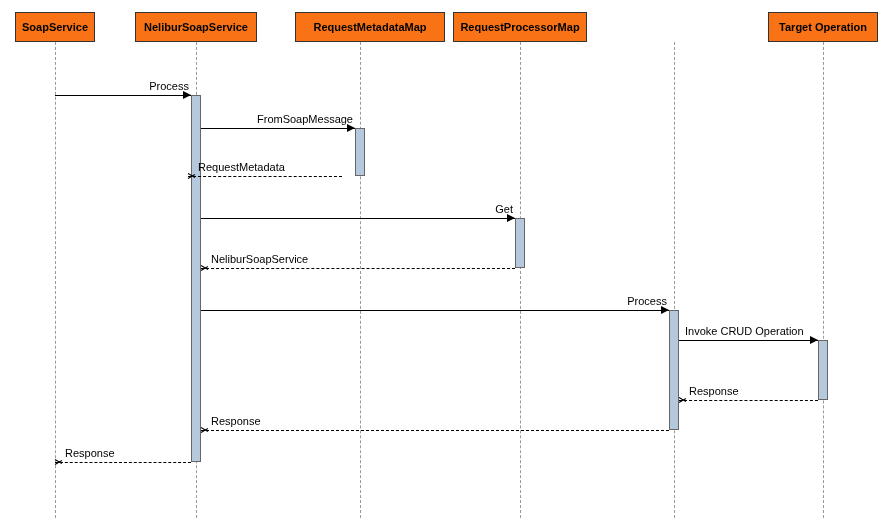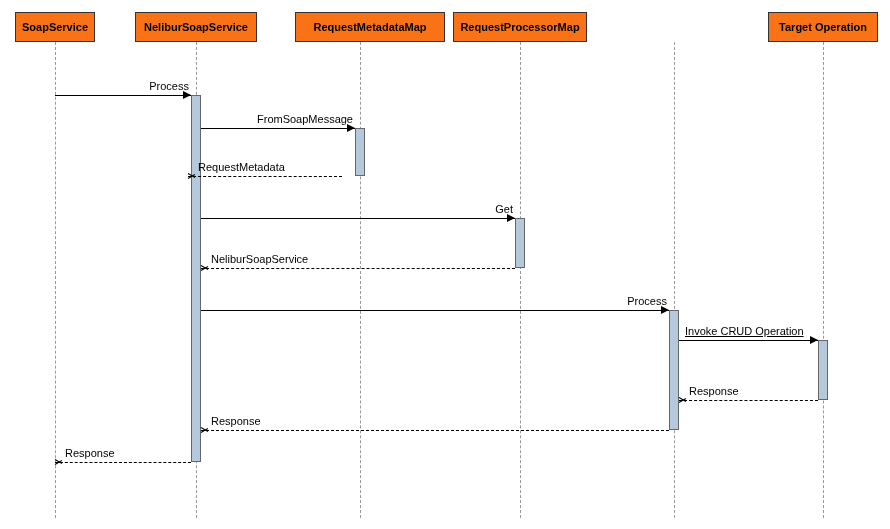--- a/index.html
+++ b/index.html
@@ -168,21 +168,21 @@
 
   <div class="msg" style="left:201px;top:310px;width:468px;">
     <div class="msg-line-solid" style="left:0;width:468px;"></div>
     <div class="arrow-right" style="left:460px;"></div>
     <span class="msg-label" style="right:2px;">Process</span>
   </div>
 
   <div class="msg" style="left:679px;top:340px;width:139px;">
     <div class="msg-line-solid" style="left:0;width:139px;"></div>
     <div class="arrow-right" style="left:131px;"></div>
-    <span class="msg-label" style="left:6px;text-decoration:underline;">Invoke CRUD Operation</span>
+    <span class="msg-label" style="left:6px;">Invoke CRUD Operation</span>
   </div>
 
   <div class="msg" style="left:679px;top:400px;width:139px;">
     <div class="msg-line-dashed" style="left:0;width:139px;"></div>
     <div class="arrow-left-open" style="left:0;"></div>
     <span class="msg-label" style="left:10px;">Response</span>
   </div>
 
   <div class="msg" style="left:201px;top:430px;width:468px;">
     <div class="msg-line-dashed" style="left:0;width:468px;"></div>

